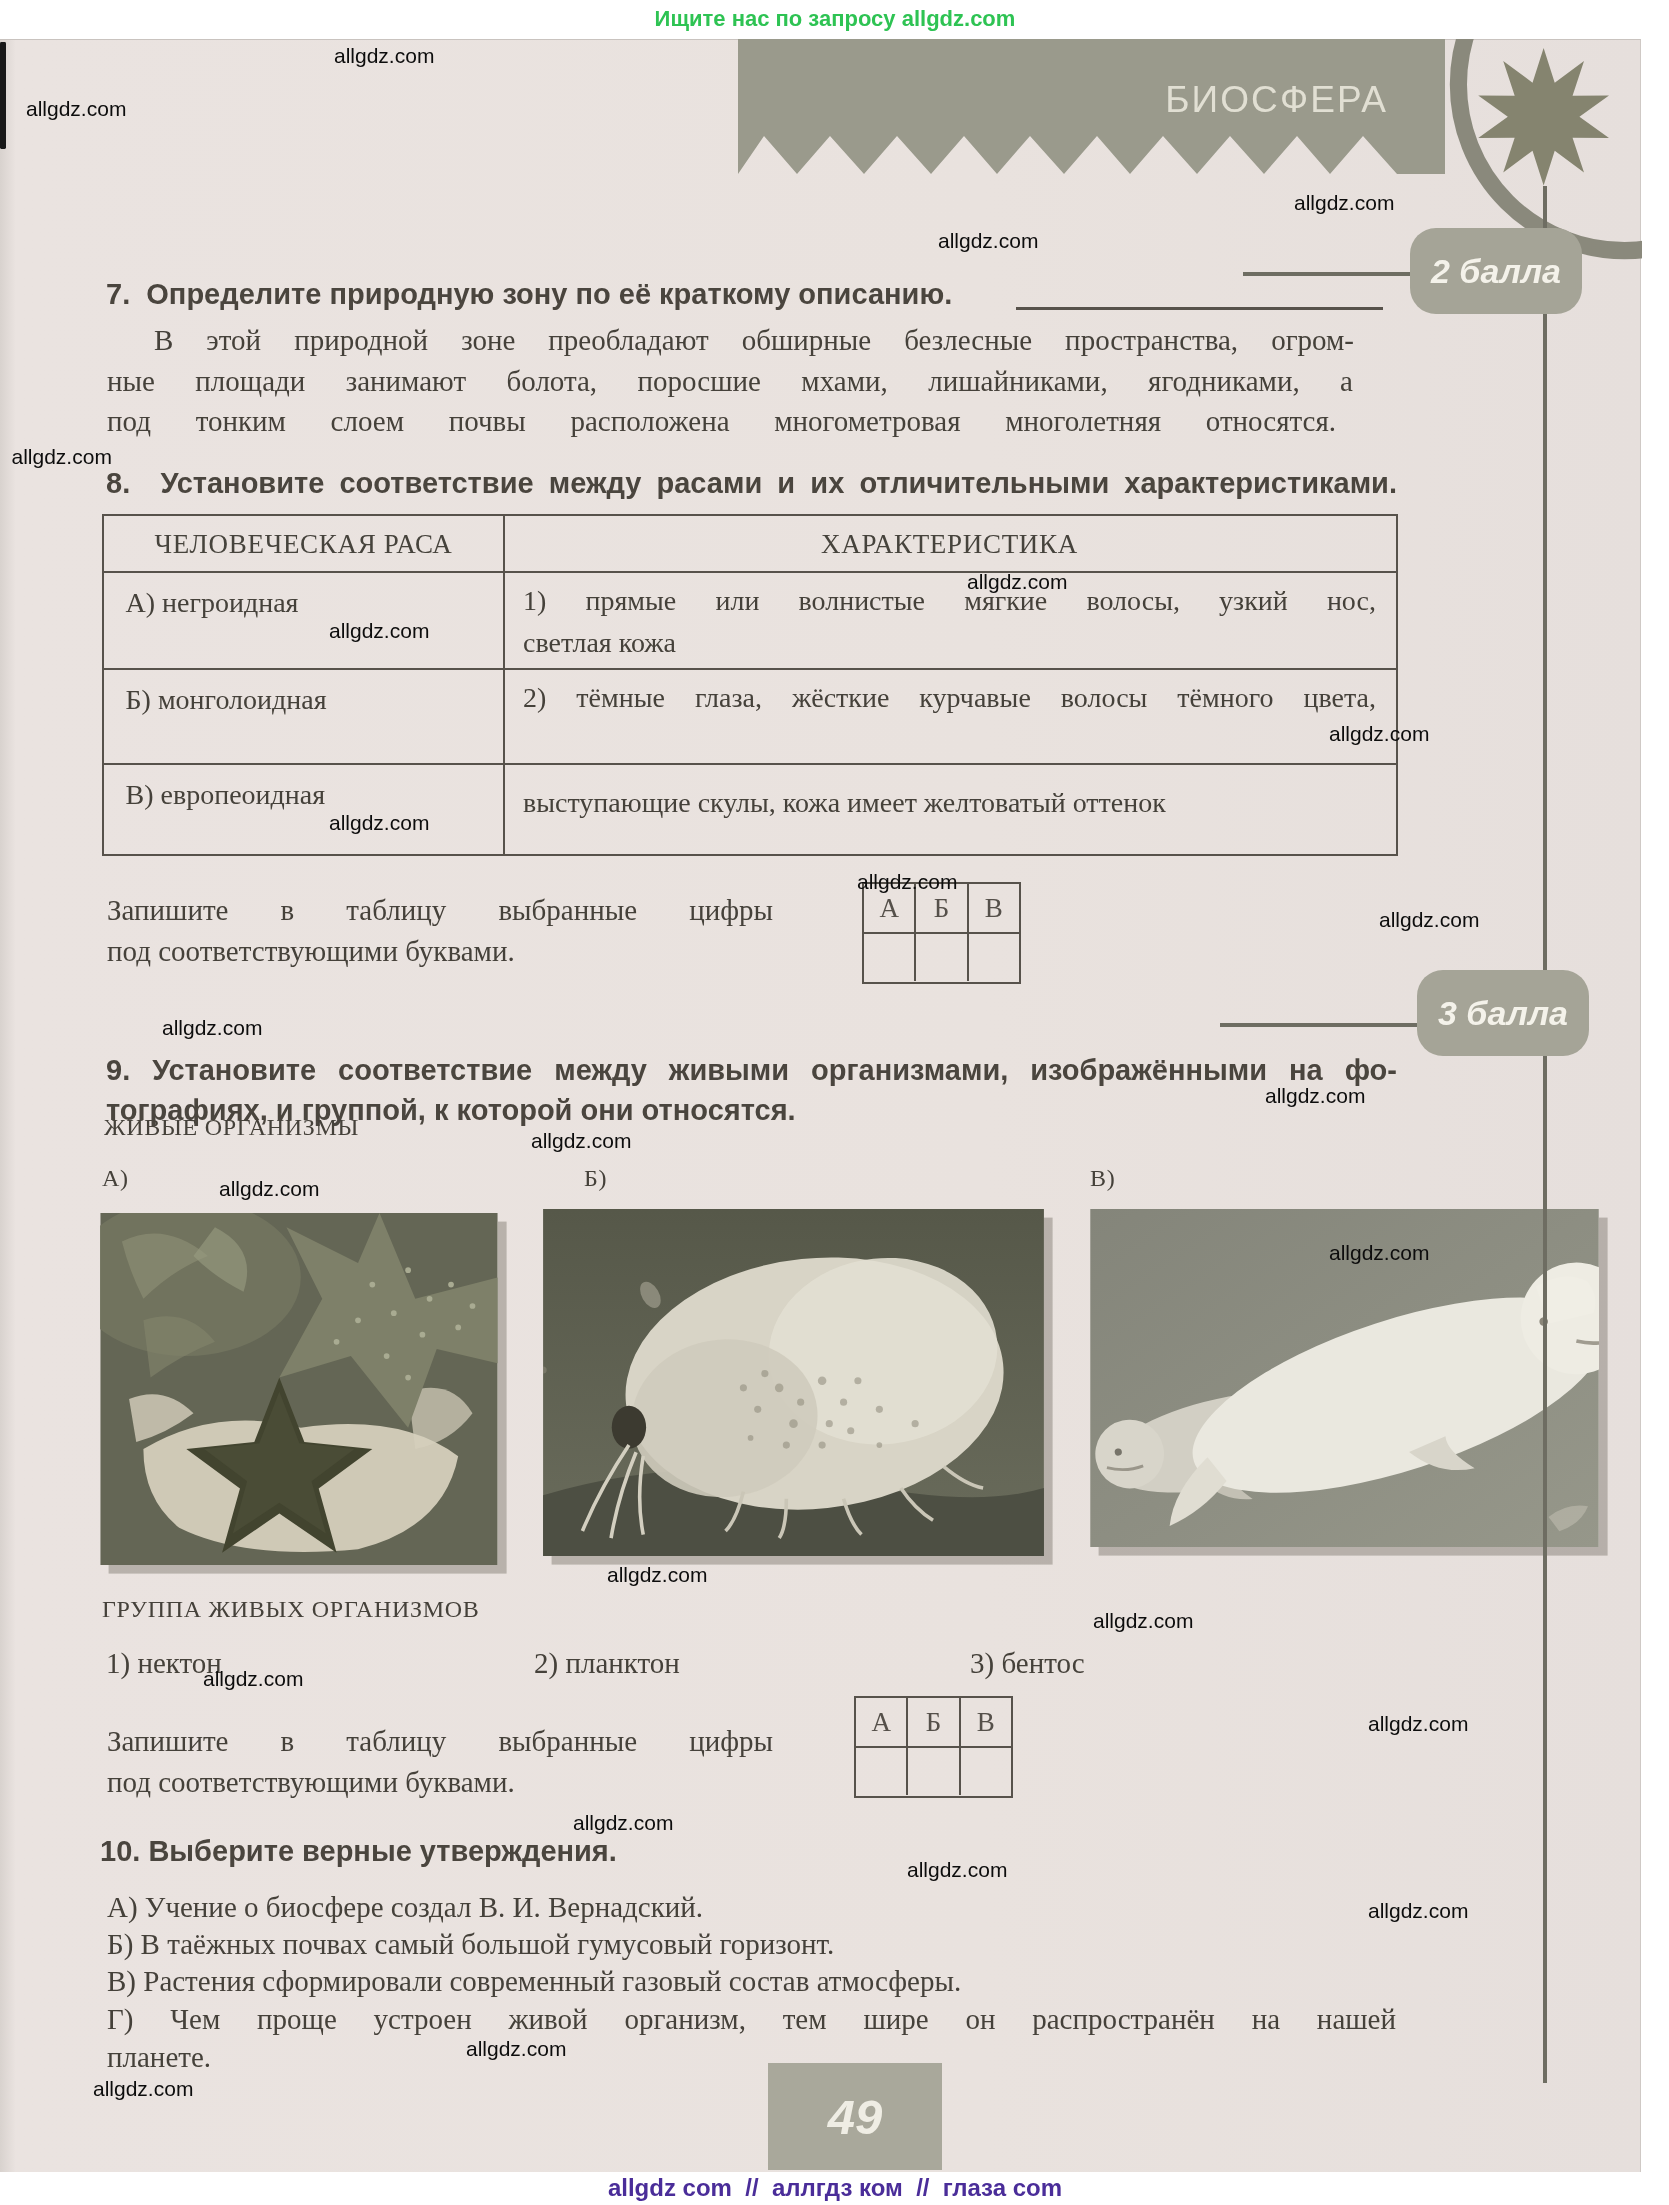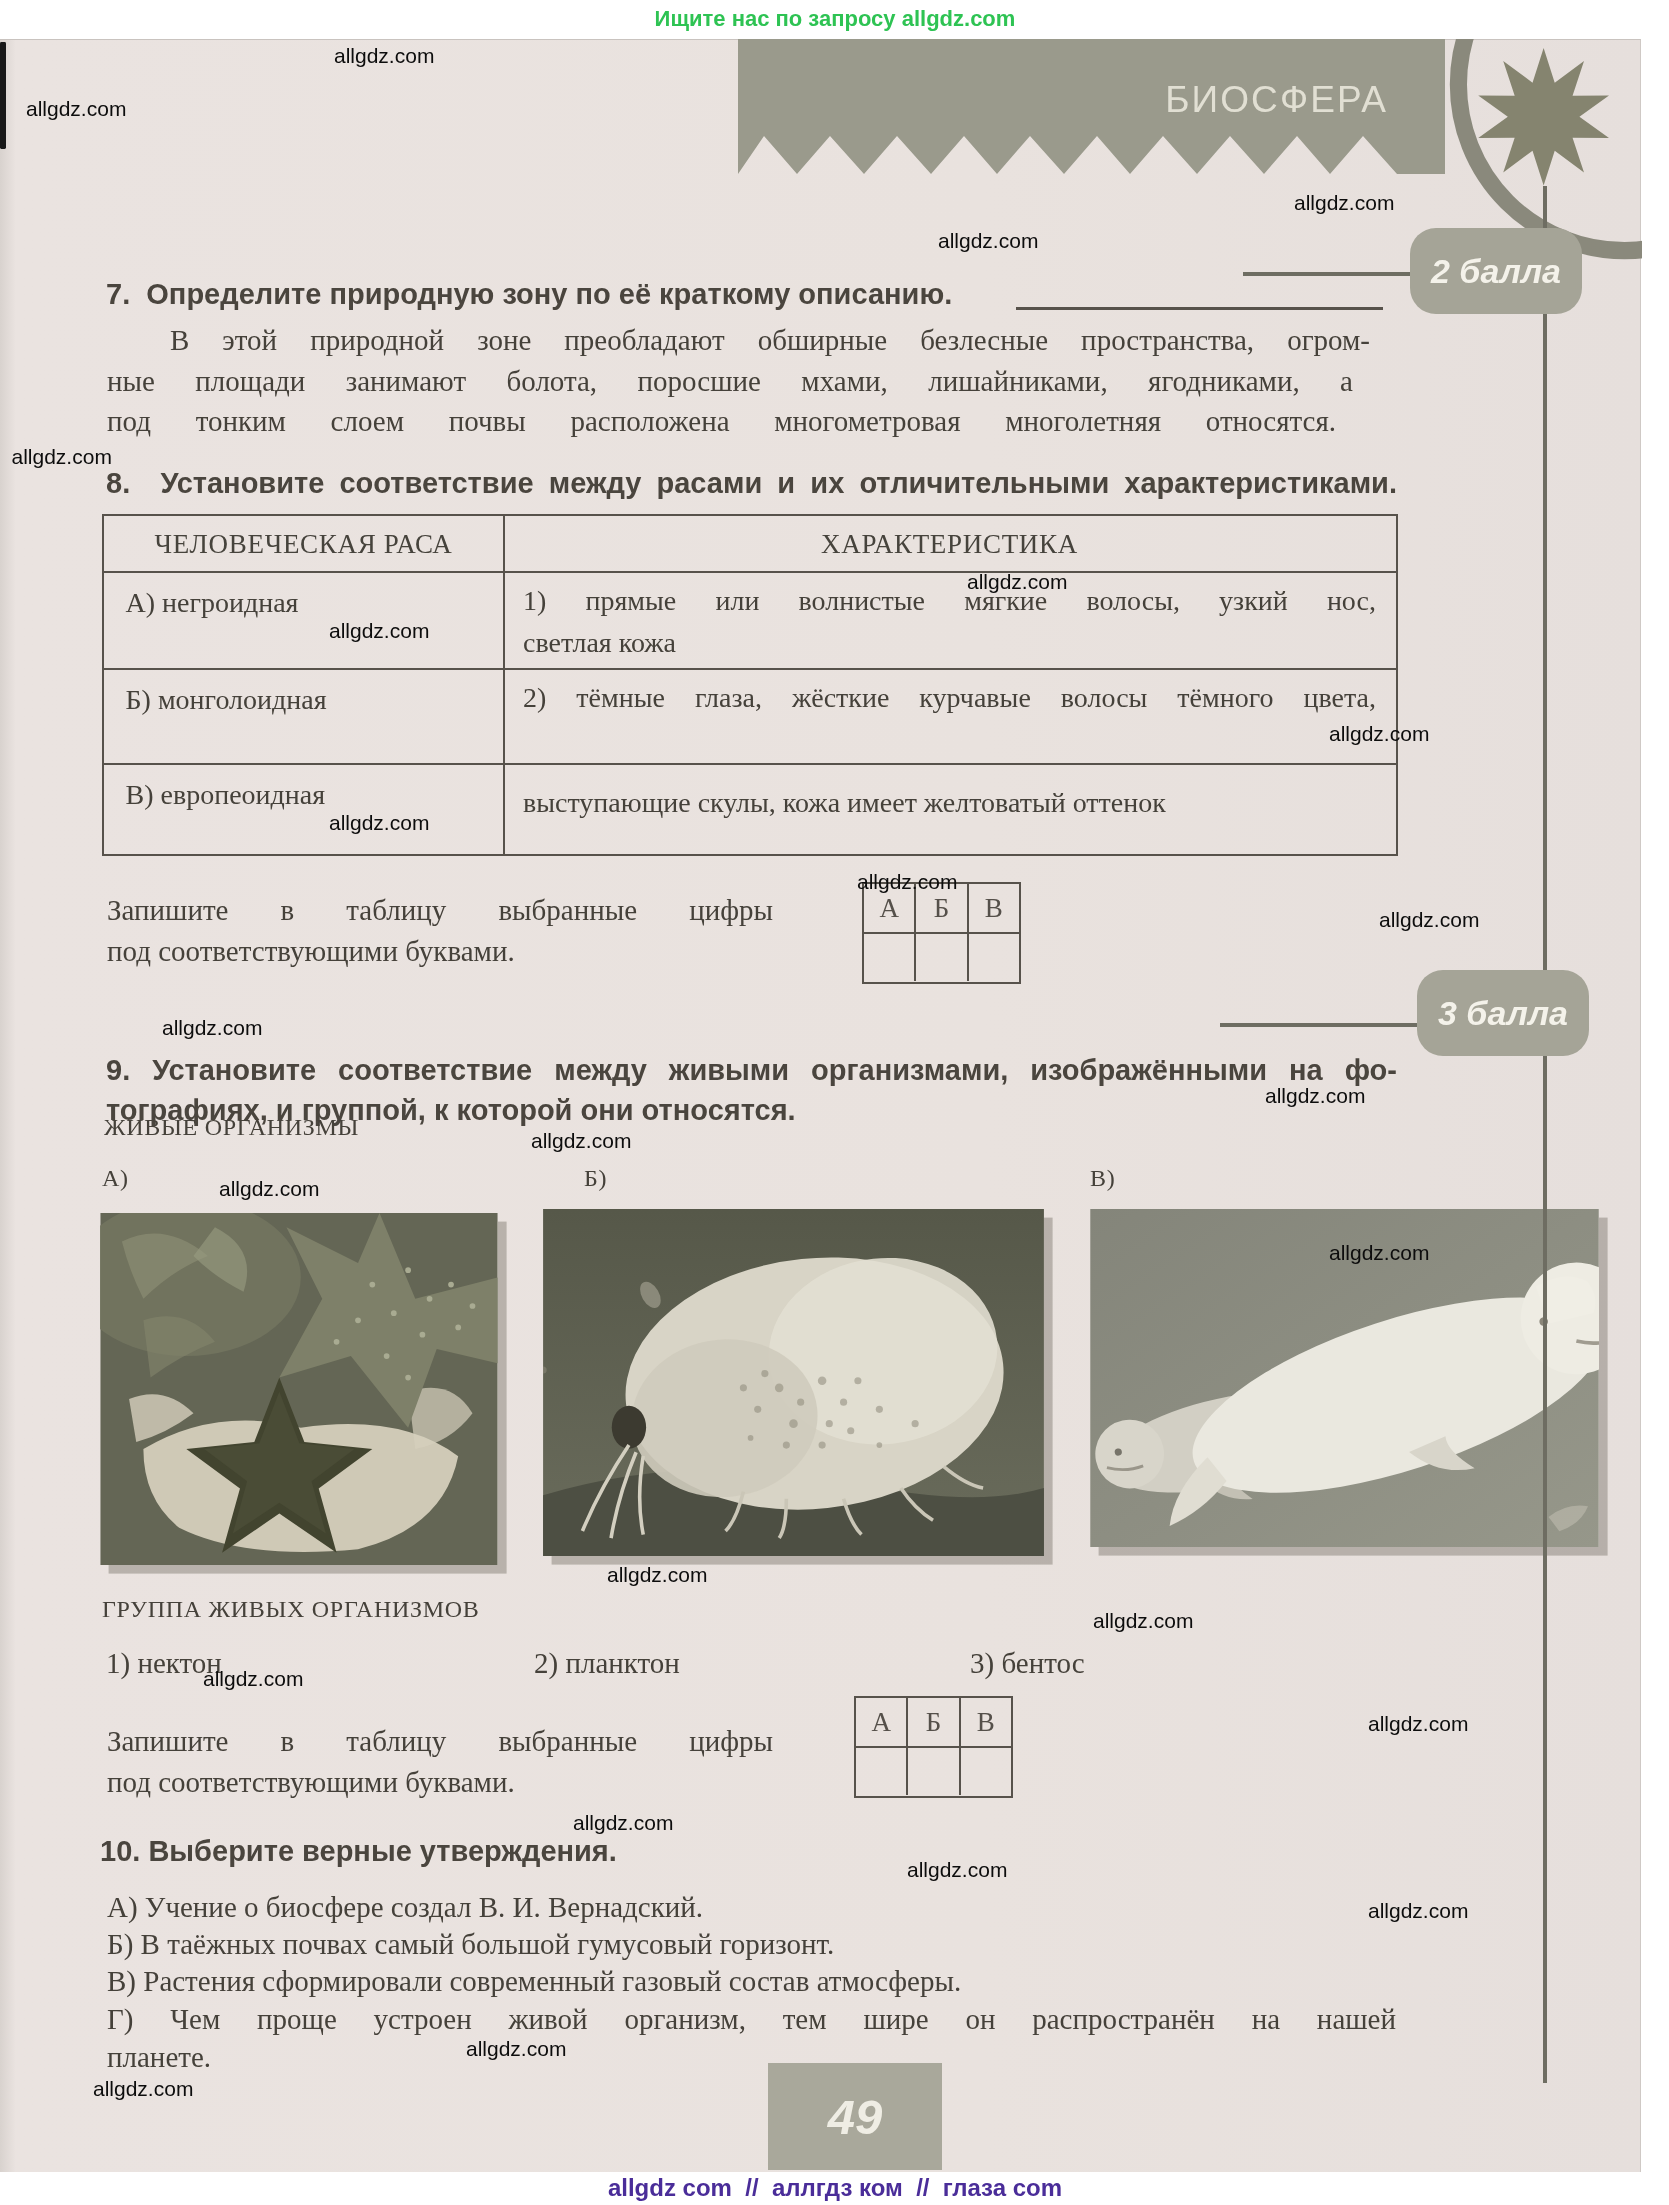--- a/index.html
+++ b/index.html
@@ -83,21 +83,21 @@
   <span>2 балла</span>
 </div>
 <div class="abs badge" style="left:1417px;top:970px;">
   <span>3 балла</span>
 </div>
 
 <div class="abs sans-b qtitle" style="left:106px;top:278px;">
   <span>7.</span>&nbsp;&nbsp;<span>Определите природную зону по её краткому описанию.</span>
 </div>
 <div class="abs underline" style="left:1016px;top:307px;width:367px;"></div>
-<div class="abs serif body40 jus" style="left:170px;top:324px;width:1200px;">В этой природной зоне преобладают обширные безлесные пространства, огром-</div>
+<div class="abs serif body40 jus" style="left:154px;top:324px;width:1200px;">В этой природной зоне преобладают обширные безлесные пространства, огром-</div>
 <div class="abs serif body40 jus" style="left:107px;top:365px;width:1246px;">ные площади занимают болота, поросшие мхами, лишайниками, ягодниками, а</div>
 <div class="abs serif body40 jus" style="left:107px;top:405px;width:1229px;">под тонким слоем почвы расположена многометровая многолетняя относятся.</div>
 
 <div class="abs sans-b qtitle jus" style="left:106px;top:467px;width:1291px;">
   <span>8.</span>&nbsp;&nbsp;<span>Установите соответствие между расами и их отличительными характеристиками.</span>
 </div>
 
 <div class="abs tbl">
   <div class="hdr" style="width:399px;">ЧЕЛОВЕЧЕСКАЯ РАСА</div>
   <div class="hdr" style="left:399px;right:0;width:893px;">ХАРАКТЕРИСТИКА</div>

